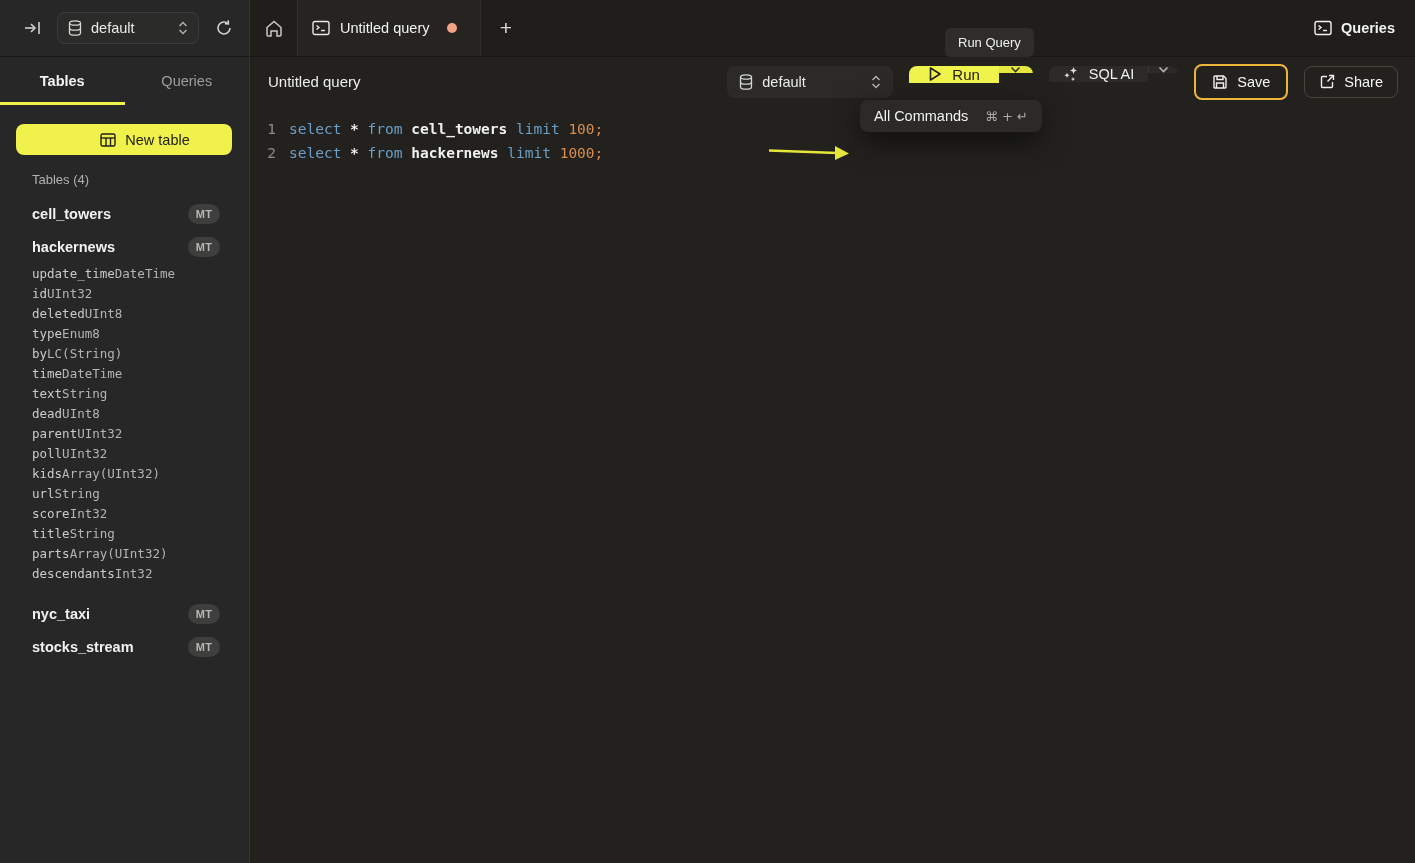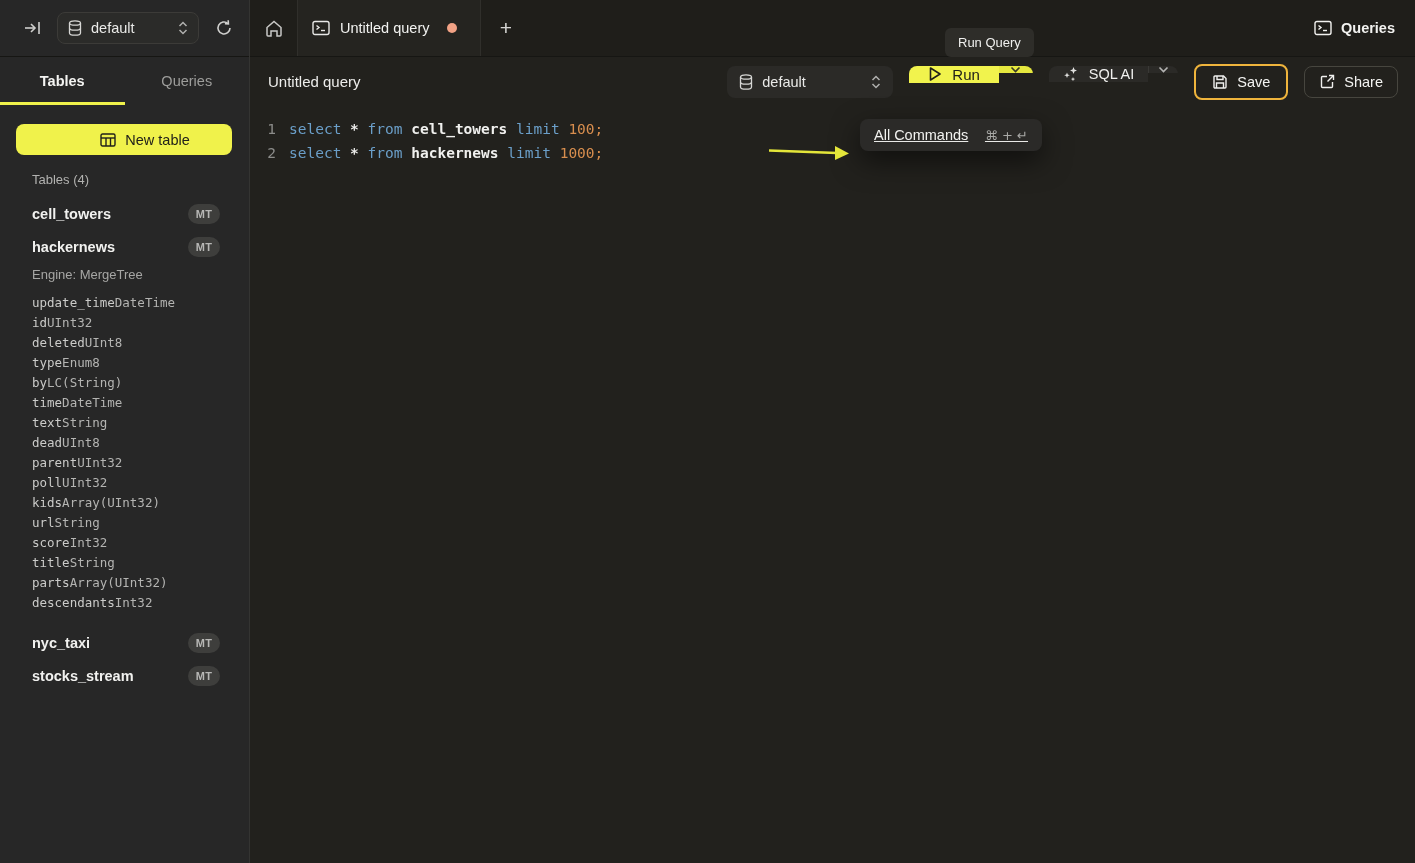--- a/index.html
+++ b/index.html
@@ -68,21 +68,21 @@
   .code-line { display:flex; line-height:24px; }
   .gutter { width:26px; text-align:right; color:#8c8c8a; flex:none; }
   .code { margin-left:13px; white-space:pre; }
   .tk-kw { color:#6b9fc9; }
   .tk-plain { color:#ececea; font-weight:700; }
   .tk-table { color:#f0f0ee; font-weight:700; }
   .tk-num { color:#d88e4e; }
 
   
   .tooltip { position:absolute; left:945px; top:28px; height:29px; background:#2e2d29; border-radius:6px; display:flex; align-items:center; padding:0 13px; font-size:13px; color:#f0f0ee; z-index:30; }
-  .run-menu { position:absolute; left:860px; top:119px; width:182px; background:#2b2a28; border-radius:8px; overflow:hidden; box-shadow:0 10px 28px rgba(0,0,0,.55); z-index:40;text-decoration:underline; }
+  .run-menu { position:absolute; left:860px; top:100px; width:182px; background:#2b2a28; border-radius:8px; overflow:hidden; box-shadow:0 10px 28px rgba(0,0,0,.55); z-index:40; }
   .menu-item { height:32px; display:flex; align-items:center; justify-content:space-between; padding:0 14px; cursor:pointer; }
   .menu-item.highlighted { background:#3a3936; }
   .menu-label { font-size:14.5px; color:#f2f2f0; font-weight:500; white-space:nowrap; }
   .menu-shortcut { font-family:"DejaVu Sans", sans-serif; font-size:13px; color:#a9a9a7; margin-left:10px; white-space:nowrap; }
   .annotation-arrow { position:absolute; left:763px; top:140px; z-index:50; pointer-events:none; }
 </style>
 </head>
 <body>
 
 <div class="left-col">
@@ -150,21 +150,20 @@
 
     <div class="table-row">
       <span class="table-name">cell_towers</span>
       <span class="mt-badge">MT</span>
     </div>
 
     <div class="table-row">
       <span class="table-name">hackernews</span>
       <span class="mt-badge">MT</span>
     </div>
-    <div class="engine-line">Engine: MergeTree</div>
     <div class="cols-wrap">
         <div class="col-row">
           <span class="col-name">update_time</span>
           <span class="col-type">DateTime</span>
         </div>
         <div class="col-row">
           <span class="col-name">id</span>
           <span class="col-type">UInt32</span>
         </div>
         <div class="col-row">

